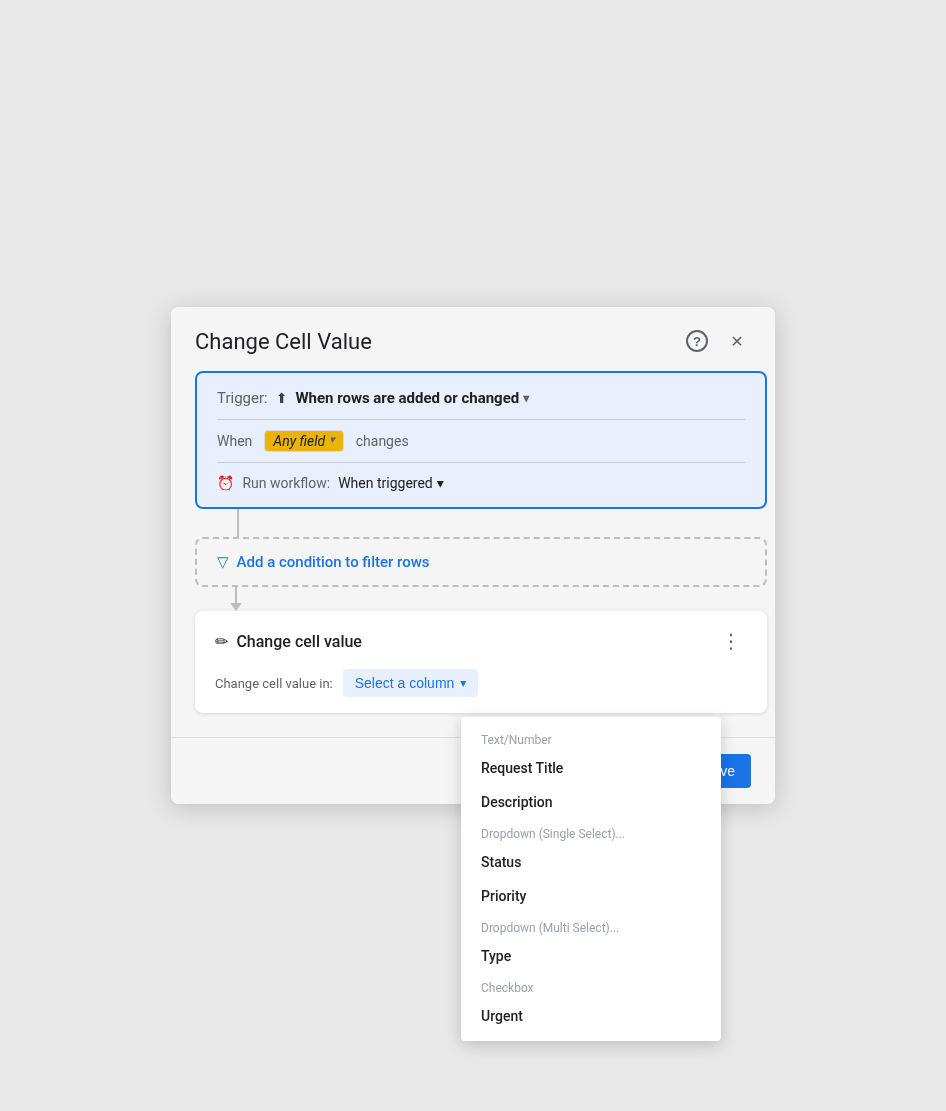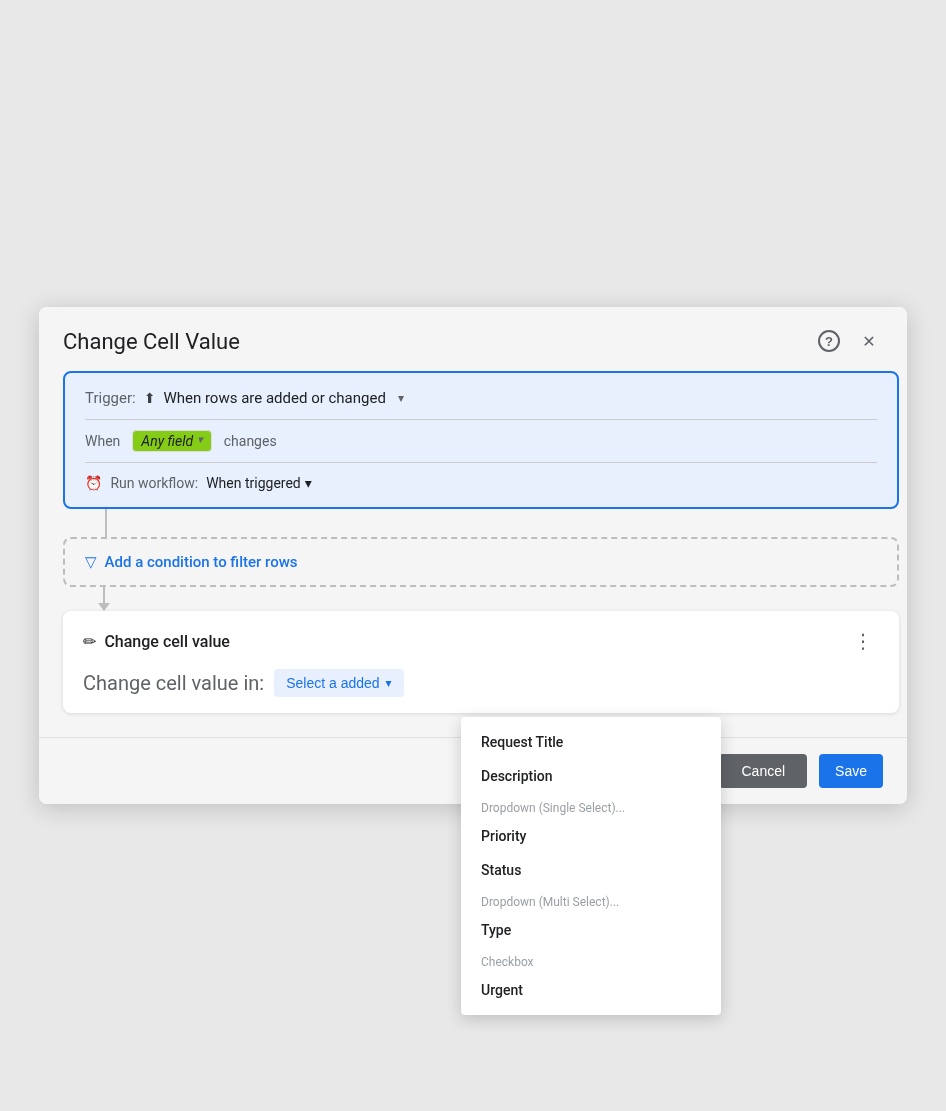--- a/index.html
+++ b/index.html
@@ -5,21 +5,21 @@
     * { box-sizing: border-box; margin: 0; padding: 0; }
     body {
       font-family: -apple-system, BlinkMacSystemFont, 'Segoe UI', Roboto, Arial, sans-serif;
       background: #e8e8e8;
       display: flex;
       justify-content: center;
       align-items: center;
       min-height: 100vh;
     }
     .dialog {
-      width: 868px;
+      width: 604px;
       background: #f5f5f5;
       border-radius: 8px;
       box-shadow: 0 4px 24px rgba(0,0,0,0.18);
       overflow: visible;
       position: relative;
     }
     .dialog-header {
       display: flex;
       align-items: center;
       justify-content: space-between;
@@ -75,23 +75,23 @@
       color: #5f6368;
       font-weight: 400;
     }
     .trigger-upload-icon {
       font-size: 16px;
       color: #3c4043;
     }
     .trigger-dropdown {
       display: flex;
       align-items: center;
-      gap: 12px;
+      gap: 4px;
       font-size: 15px;
-      font-weight: 400;
+      font-weight: 700;
       color: #202124;
       cursor: pointer;
     }
     .trigger-dropdown .chevron {
       font-size: 12px;
       color: #5f6368;
     }
     .trigger-divider {
       height: 1px;
       background: #ccc;
@@ -101,21 +101,21 @@
       display: flex;
       align-items: center;
       gap: 12px;
       font-size: 14px;
       color: #5f6368;
     }
     .field-pill {
       display: flex;
       align-items: flex-start;
       gap: 4px;
-      background: #84cc16;
+      background: #eab308;
       border: 1px solid #dadce0;
       border-radius: 4px;
       padding: 2px 8px;
       font-size: 14px;
       color: #202124;
       font-style: italic;
       cursor: pointer;
     }
     .field-pill .chevron { font-size: 11px; color: #5f6368; }
     .trigger-changes {
@@ -237,21 +237,21 @@
       cursor: pointer;
       padding: 2px 6px;
       border-radius: 4px;
     }
     .action-row {
       display: flex;
       align-items: center;
       gap: 10px;
     }
     .action-label {
-      font-size: 20px;
+      font-size: 13px;
       color: #5f6368;
     }
     .column-select {
       display: flex;
       align-items: center;
       gap: 6px;
       background: #e8f0fe;
       border-radius: 4px;
       padding: 6px 12px;
       cursor: pointer;
@@ -389,33 +389,34 @@
       <div class="action-header">
         <div class="action-title-row">
           <span class="pencil-icon">✏</span>
           <span class="action-title">Change cell value</span>
         </div>
         <span class="more-icon">⋮</span>
       </div>
       <div class="action-row">
         <span class="action-label">Change cell value in:</span>
         <button class="column-select">
-          <span>Select a added</span>
+          <span>Select a column</span>
           <span class="chevron">▾</span>
         </button>
       </div>
 
       <div class="dropdown-menu">
 
+        <div class="dropdown-group-label">Text/Number</div>
         <div class="dropdown-item">Request Title</div>
         <div class="dropdown-item">Description</div>
 
         <div class="dropdown-group-label">Dropdown (Single Select)...</div>
+        <div class="dropdown-item">Status</div>
         <div class="dropdown-item">Priority</div>
-        <div class="dropdown-item">Status</div>
 
         <div class="dropdown-group-label">Dropdown (Multi Select)...</div>
         <div class="dropdown-item">Type</div>
 
         <div class="dropdown-group-label">Checkbox</div>
         <div class="dropdown-item">Urgent</div>
       </div>
     </div>
 
   </div>

